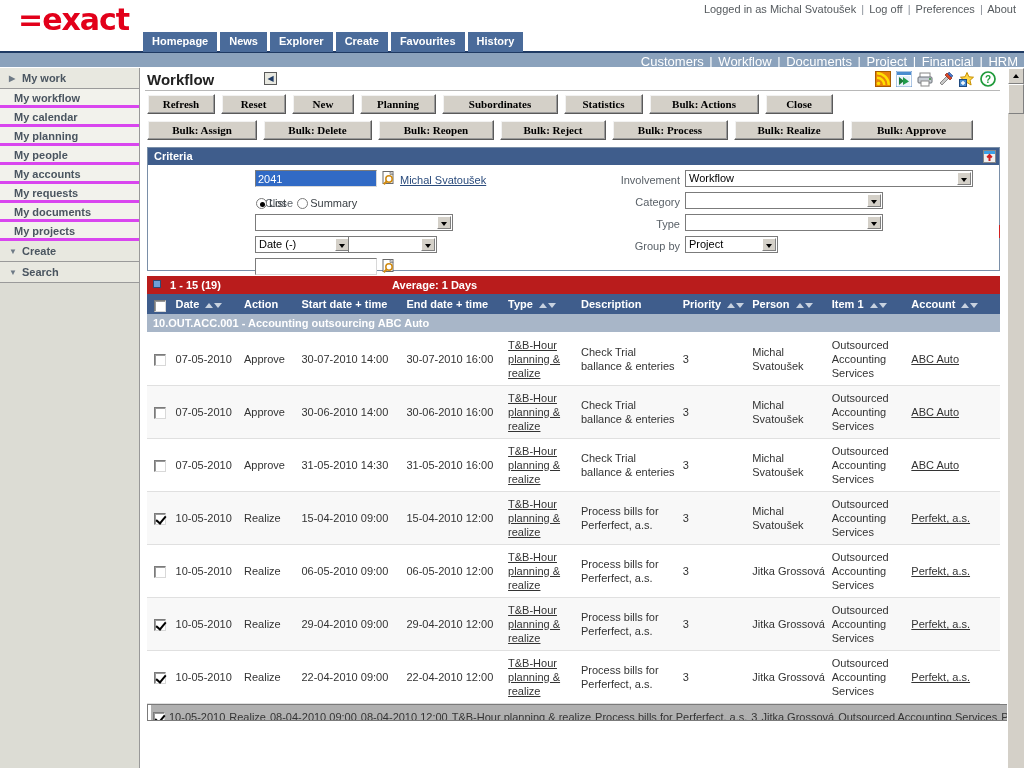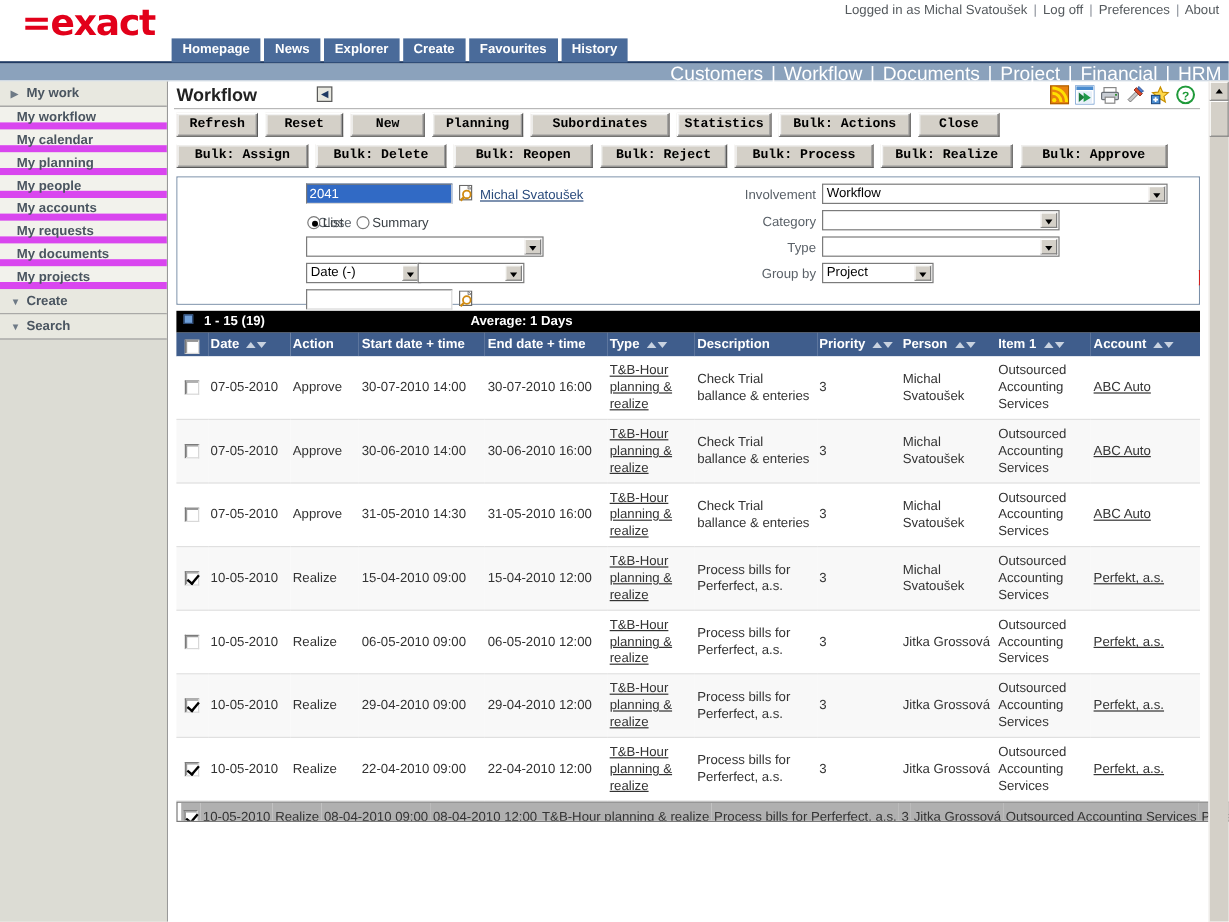--- a/index.html
+++ b/index.html
@@ -66,21 +66,21 @@
   
   #subnav {
     position: relative;
     height: 15px;
     background: #8ba2bc;
     border-bottom: 1px solid #ffffff;
   }
   #subnav-links {
     position: absolute;
     right: 6px; top: 1px;
-    font-size: 16px;
+    font-size: 13px;
     color: #ffffff;
     white-space: nowrap;
   }
   #subnav-links a { color: #ffffff; text-decoration: none; }
   #subnav-links .sep { color: #ffffff; margin: 0 2px; }
 
   
   #shell { position: relative; height: 720px; }
 
   
@@ -106,21 +106,21 @@
   .side-group .arrow {
     position: absolute;
     left: 9px; top: 0;
     font-size: 8px;
     color: #6e7a86;
   }
   .side-item {
     height: 19px;
     line-height: 19px;
     background: #f2f2ec;
-    border-bottom: 6px solid #d946ef;
+    border-bottom: 3px solid #d946ef;
     font-weight: bold;
     font-size: 11px;
     color: #4a5560;
     padding-left: 14px;
     cursor: pointer;
   }
   #side-filler {
     background: #dcdcd4;
     height: 100%;
   }
@@ -208,21 +208,21 @@
     border: 1px solid #ffffff;
     border-right-color: #5a5a5a;
     border-bottom-color: #5a5a5a;
     box-shadow: inset -1px -1px 0 #9a9a9a, inset 1px 1px 0 #f2f2f2;
     font-weight: bold;
     font-size: 11px;
     color: #000000;
     padding: 3px 0 3px 0;
     text-align: center;
     cursor: pointer;
-    font-family: Liberation Mono, monospace;
+    font-family: Liberation Serif, serif;
     line-height: 12px;
   }
 
   #minmax-icons {
     position: absolute;
     right: 24px; top: 157px;
     display: flex;
     gap: 2px;
   }
   .mmicon { width: 13px; height: 13px; cursor: pointer; }
@@ -333,21 +333,21 @@
     font-size: 11px;
     color: #2a4b7c;
     text-decoration: underline;
     cursor: pointer;
   }
 
   
   #list { margin: 5px 24px 0 6px; }
   #list-summary {
     position: relative;
-    background: #000000;
+    background: #b91c1c;
     color: #ffffff;
     font-weight: bold;
     font-size: 11px;
     height: 18px;
     line-height: 18px;
     padding-left: 6px;
   }
   #list-summary .minus {
     display: inline-block;
     width: 8px; height: 8px;
@@ -584,20 +584,28 @@
         <rect x="0.5" y="0.5" width="12" height="12" fill="#e8e8e0" stroke="#1f9a1f"></rect>
         <path d="M6.5 2 L6.5 8 M3.8 6 L6.5 9.2 L9.2 6" stroke="#2a6ad0" stroke-width="2" fill="none"></path>
       </svg>
       <svg class="mmicon" viewBox="0 0 13 13">
         <rect x="0.5" y="0.5" width="12" height="12" fill="#e8e8e0" stroke="#d02020"></rect>
         <path d="M6.5 11 L6.5 5 M3.8 7 L6.5 3.8 L9.2 7" stroke="#d02020" stroke-width="2" fill="none"></path>
       </svg>
     </div>
 
     <div id="criteria">
+      <div id="criteria-head">
+        <span>Criteria</span>
+        <svg class="restore-icon" viewBox="0 0 13 13">
+          <rect x="0.5" y="0.5" width="12" height="12" fill="#f0f0f0" stroke="#888888"></rect>
+          <rect x="1" y="1" width="11" height="3" fill="#3aa0e8"></rect>
+          <path d="M6.5 11 L6.5 5.5 M4.2 7.5 L6.5 5 L8.8 7.5" stroke="#d02020" stroke-width="2" fill="none"></path>
+        </svg>
+      </div>
       <div id="criteria-body">
 
         <div class="flabel" style="left:60px; top:9px; width:85px;">Person</div>
         <input class="inp selected" style="left: 107px; top: 5px; width: 122px;" value="2041">
         <svg class="magnifier" style="left:234px; top:6px;" viewBox="0 0 15 15">
           <rect x="1" y="0.5" width="10" height="12" fill="#ffffff" stroke="#6a6a6a"></rect>
           <path d="M8 0.5 L11 3.5 L8 3.5 Z" fill="#d8d8d8" stroke="#6a6a6a" stroke-width="0.6"></path>
           <circle cx="7" cy="8" r="3.2" fill="none" stroke="#d08a10" stroke-width="1.5"></circle>
           <path d="M4.5 10.5 L1.8 13.2" stroke="#d08a10" stroke-width="2"></path>
         </svg>
@@ -710,20 +718,23 @@
               <span>Item 1</span>
               <span class="sortarrows"><span class="up"></span><span class="down"></span></span>
             </th>
             <th>
               <span>Account</span>
               <span class="sortarrows"><span class="up"></span><span class="down"></span></span>
             </th>
           </tr>
         </thead>
         <tbody id="grid-body">
+            <tr class="grouprow">
+              <td colspan="11">10.OUT.ACC.001 - Accounting outsourcing ABC Auto</td>
+            </tr>
             <tr class="datarow odd">
               <td class="ck"><span class="cb"></span></td>
               <td>07-05-2010</td>
               <td>Approve</td>
               <td>30-07-2010 14:00</td>
               <td>30-07-2010 16:00</td>
               <td><a class="tlnk">T&amp;B-Hour planning &amp; realize</a></td>
               <td>Check Trial ballance &amp; enteries</td>
               <td>3</td>
               <td>Michal Svatoušek</td>

